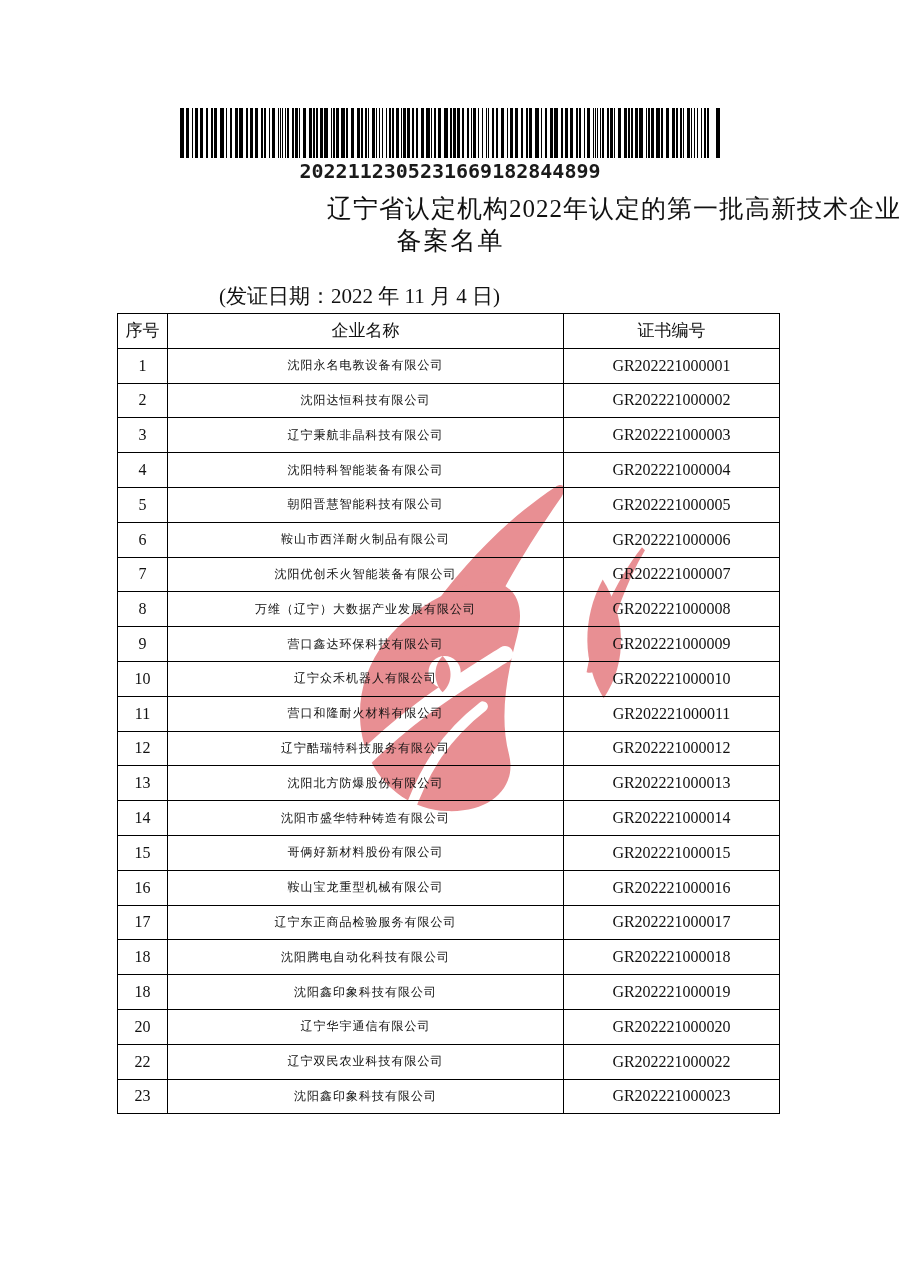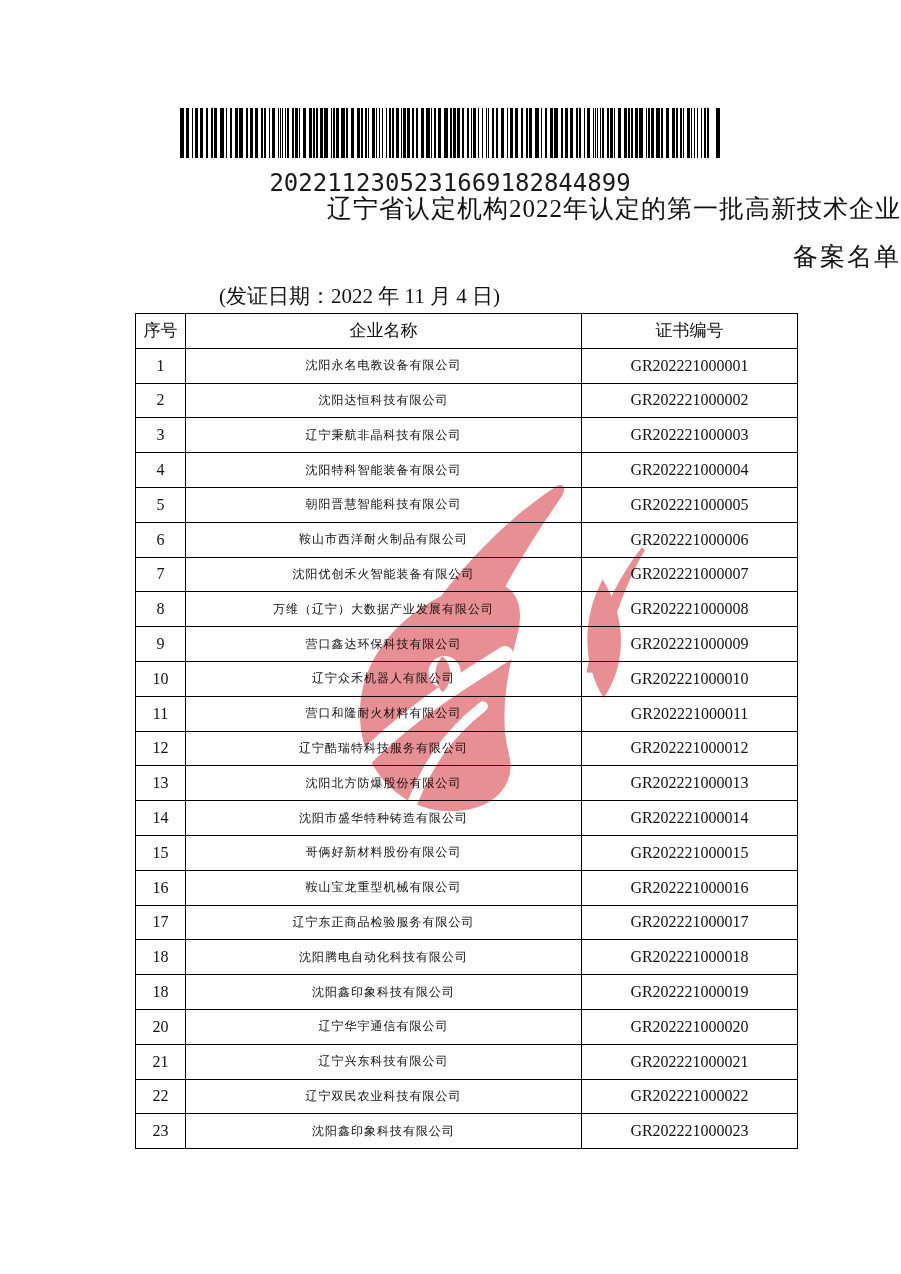--- a/index.html
+++ b/index.html
@@ -15,42 +15,43 @@
   
   .barcode-wrap {
     position: absolute;
     left: 180px; top: 108px;
     width: 540px;
     text-align: center;
   }
   .barcode-svg { display: block; width: 540px; height: 50px; }
   .barcode-number {
     display: block;
-    margin-top: 11px;
+    margin-top: 1px;
     font-family: "DejaVu Sans Mono", monospace;
-    font-size: 24px;
+    font-size: 20px;
     letter-spacing: 0px;
     color: #1a1a1a;
     white-space: nowrap;
+    font-weight: bold;
   }
   
   .title-line1 {
     position: absolute;
     left: 0; top: 192px;
     width: 901px;
     text-align: right;
     font-size: 25px;
     letter-spacing: 1px;
     z-index: 2;
   }
   .title-line2 {
     position: absolute;
-    left: 0; top: 240px;
+    left: 0; top: 224px;
     width: 901px;
-    text-align: right;
+    text-align: center;
     font-size: 25px;
     letter-spacing: 2px;
     z-index: 2;
   }
   .date-line {
     position: absolute;
     left: 0; top: 282px;
     width: 719px;
     text-align: center;
     font-size: 21px;
@@ -60,21 +61,21 @@
   .watermark {
     position: absolute;
     left: 354px; top: 478px;
     width: 294px; height: 338px;
     z-index: 0;
     pointer-events: none;
   }
   
   table.company-table {
     position: absolute;
-    left: 135px; top: 313px;
+    left: 117px; top: 313px;
     width: 662px;
     border-collapse: collapse;
     table-layout: fixed;
     z-index: 1;
     background: transparent;
     padding-left: 40px;
   }
   .company-table col.c-index { width: 50px; }
   .company-table col.c-name  { width: 396px; }
   .company-table col.c-cert  { width: 216px; }
@@ -363,25 +364,20 @@
           <td class="cell-index">18</td>
           <td class="cell-name">沈阳鑫印象科技有限公司</td>
           <td class="cell-cert">GR202221000019</td>
         </tr>
         <tr>
           <td class="cell-index">20</td>
           <td class="cell-name">辽宁华宇通信有限公司</td>
           <td class="cell-cert">GR202221000020</td>
         </tr>
         <tr>
-          <td class="cell-index">21</td>
-          <td class="cell-name">辽宁兴东科技有限公司</td>
-          <td class="cell-cert">GR202221000021</td>
-        </tr>
-        <tr>
           <td class="cell-index">22</td>
           <td class="cell-name">辽宁双民农业科技有限公司</td>
           <td class="cell-cert">GR202221000022</td>
         </tr>
         <tr>
           <td class="cell-index">23</td>
           <td class="cell-name">沈阳鑫印象科技有限公司</td>
           <td class="cell-cert">GR202221000023</td>
         </tr>
       </tbody>

